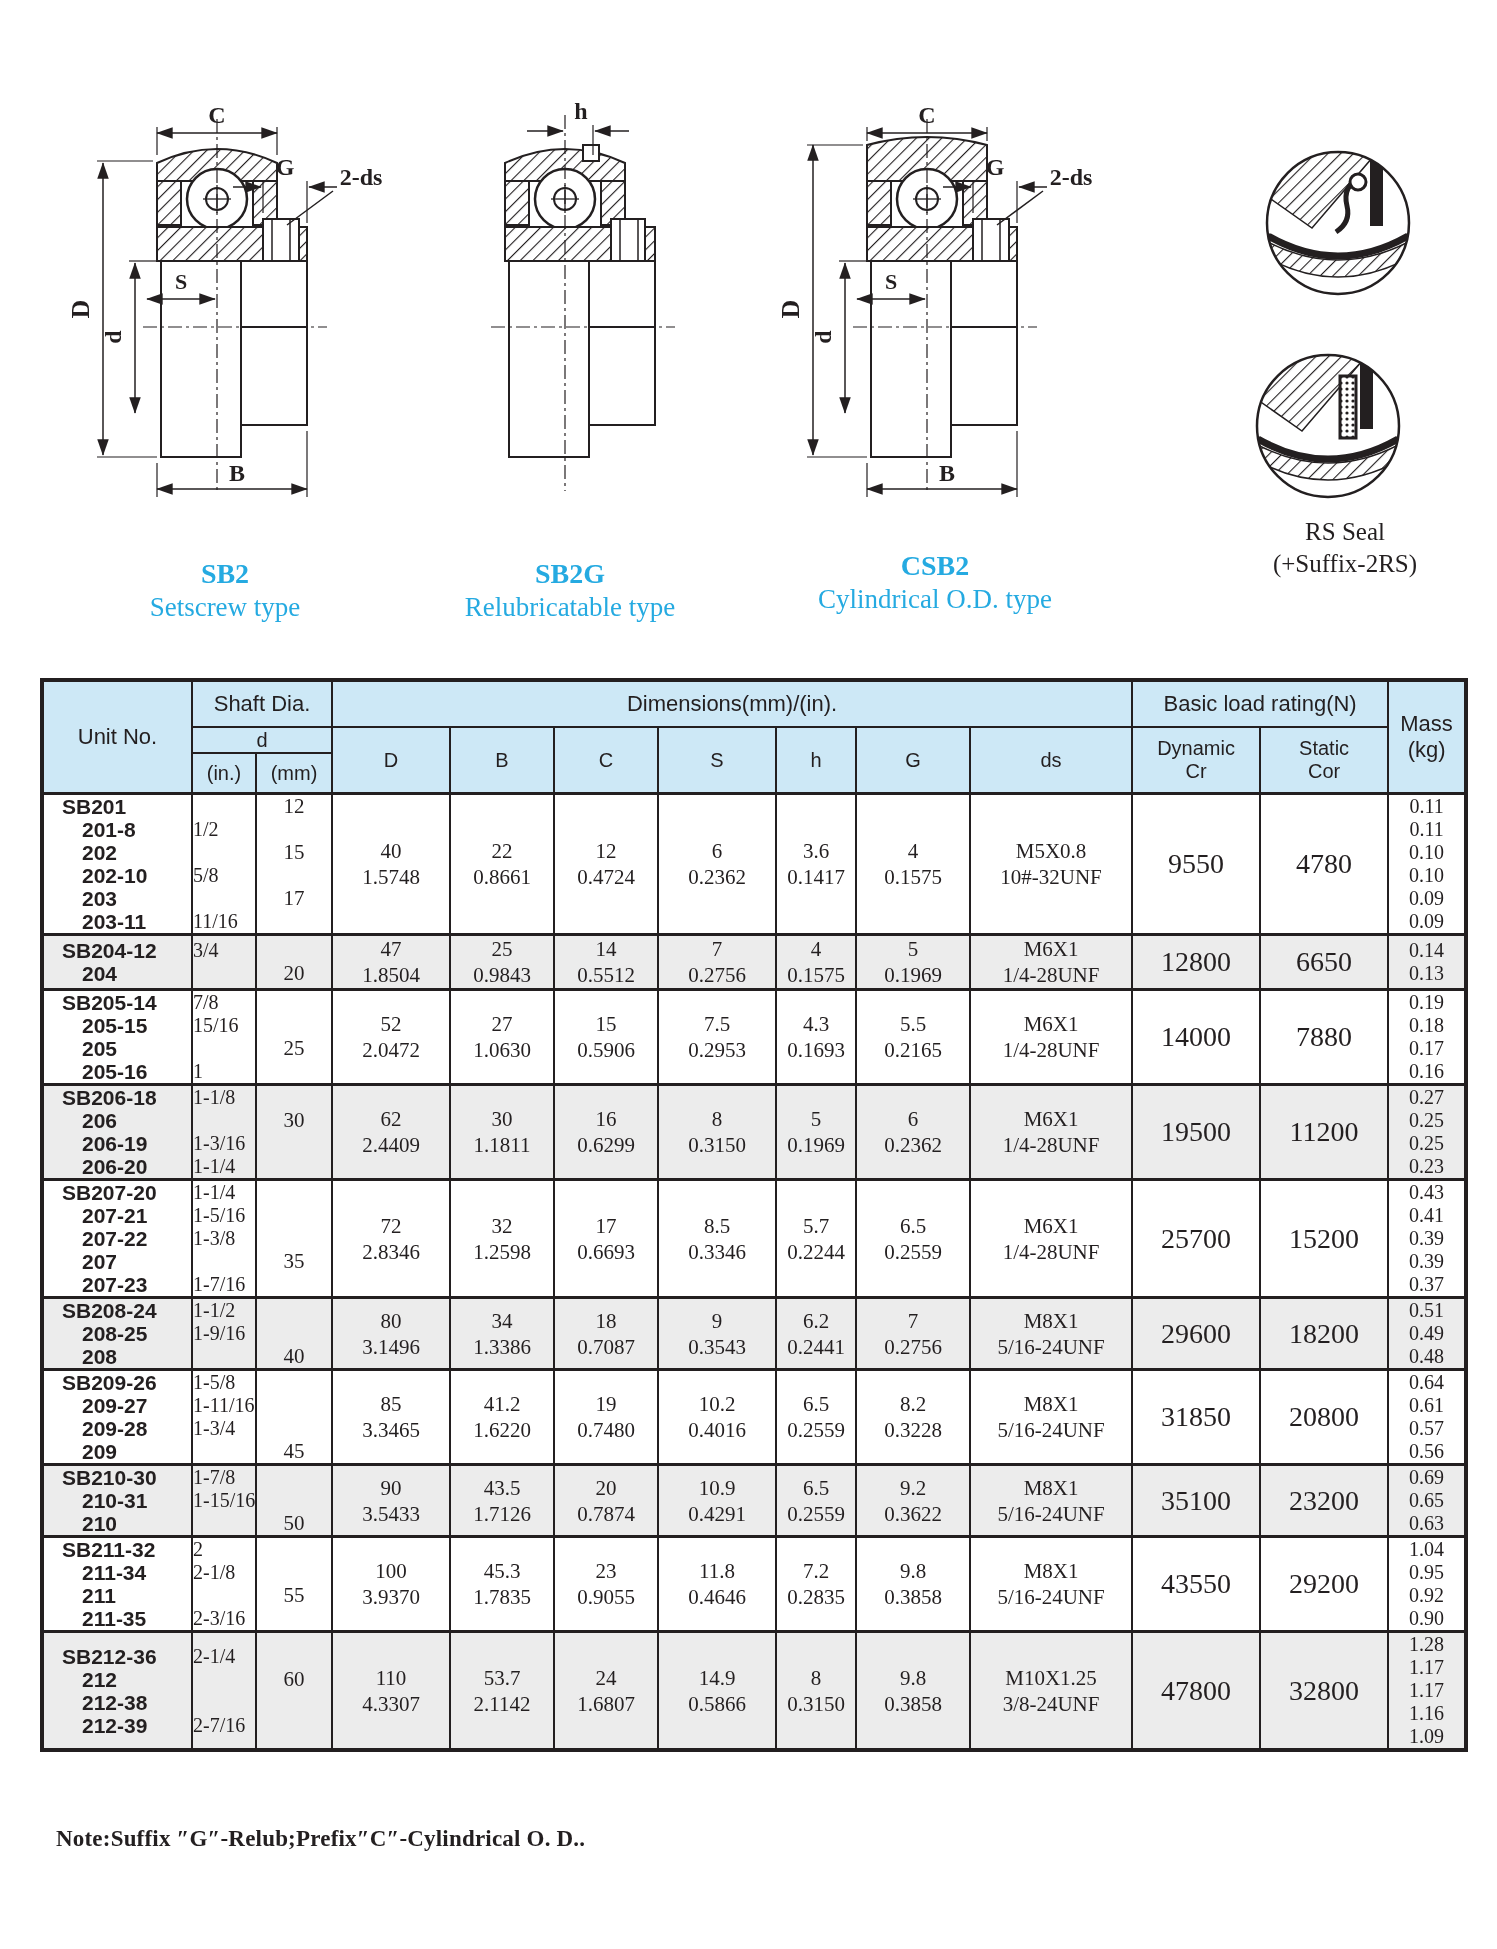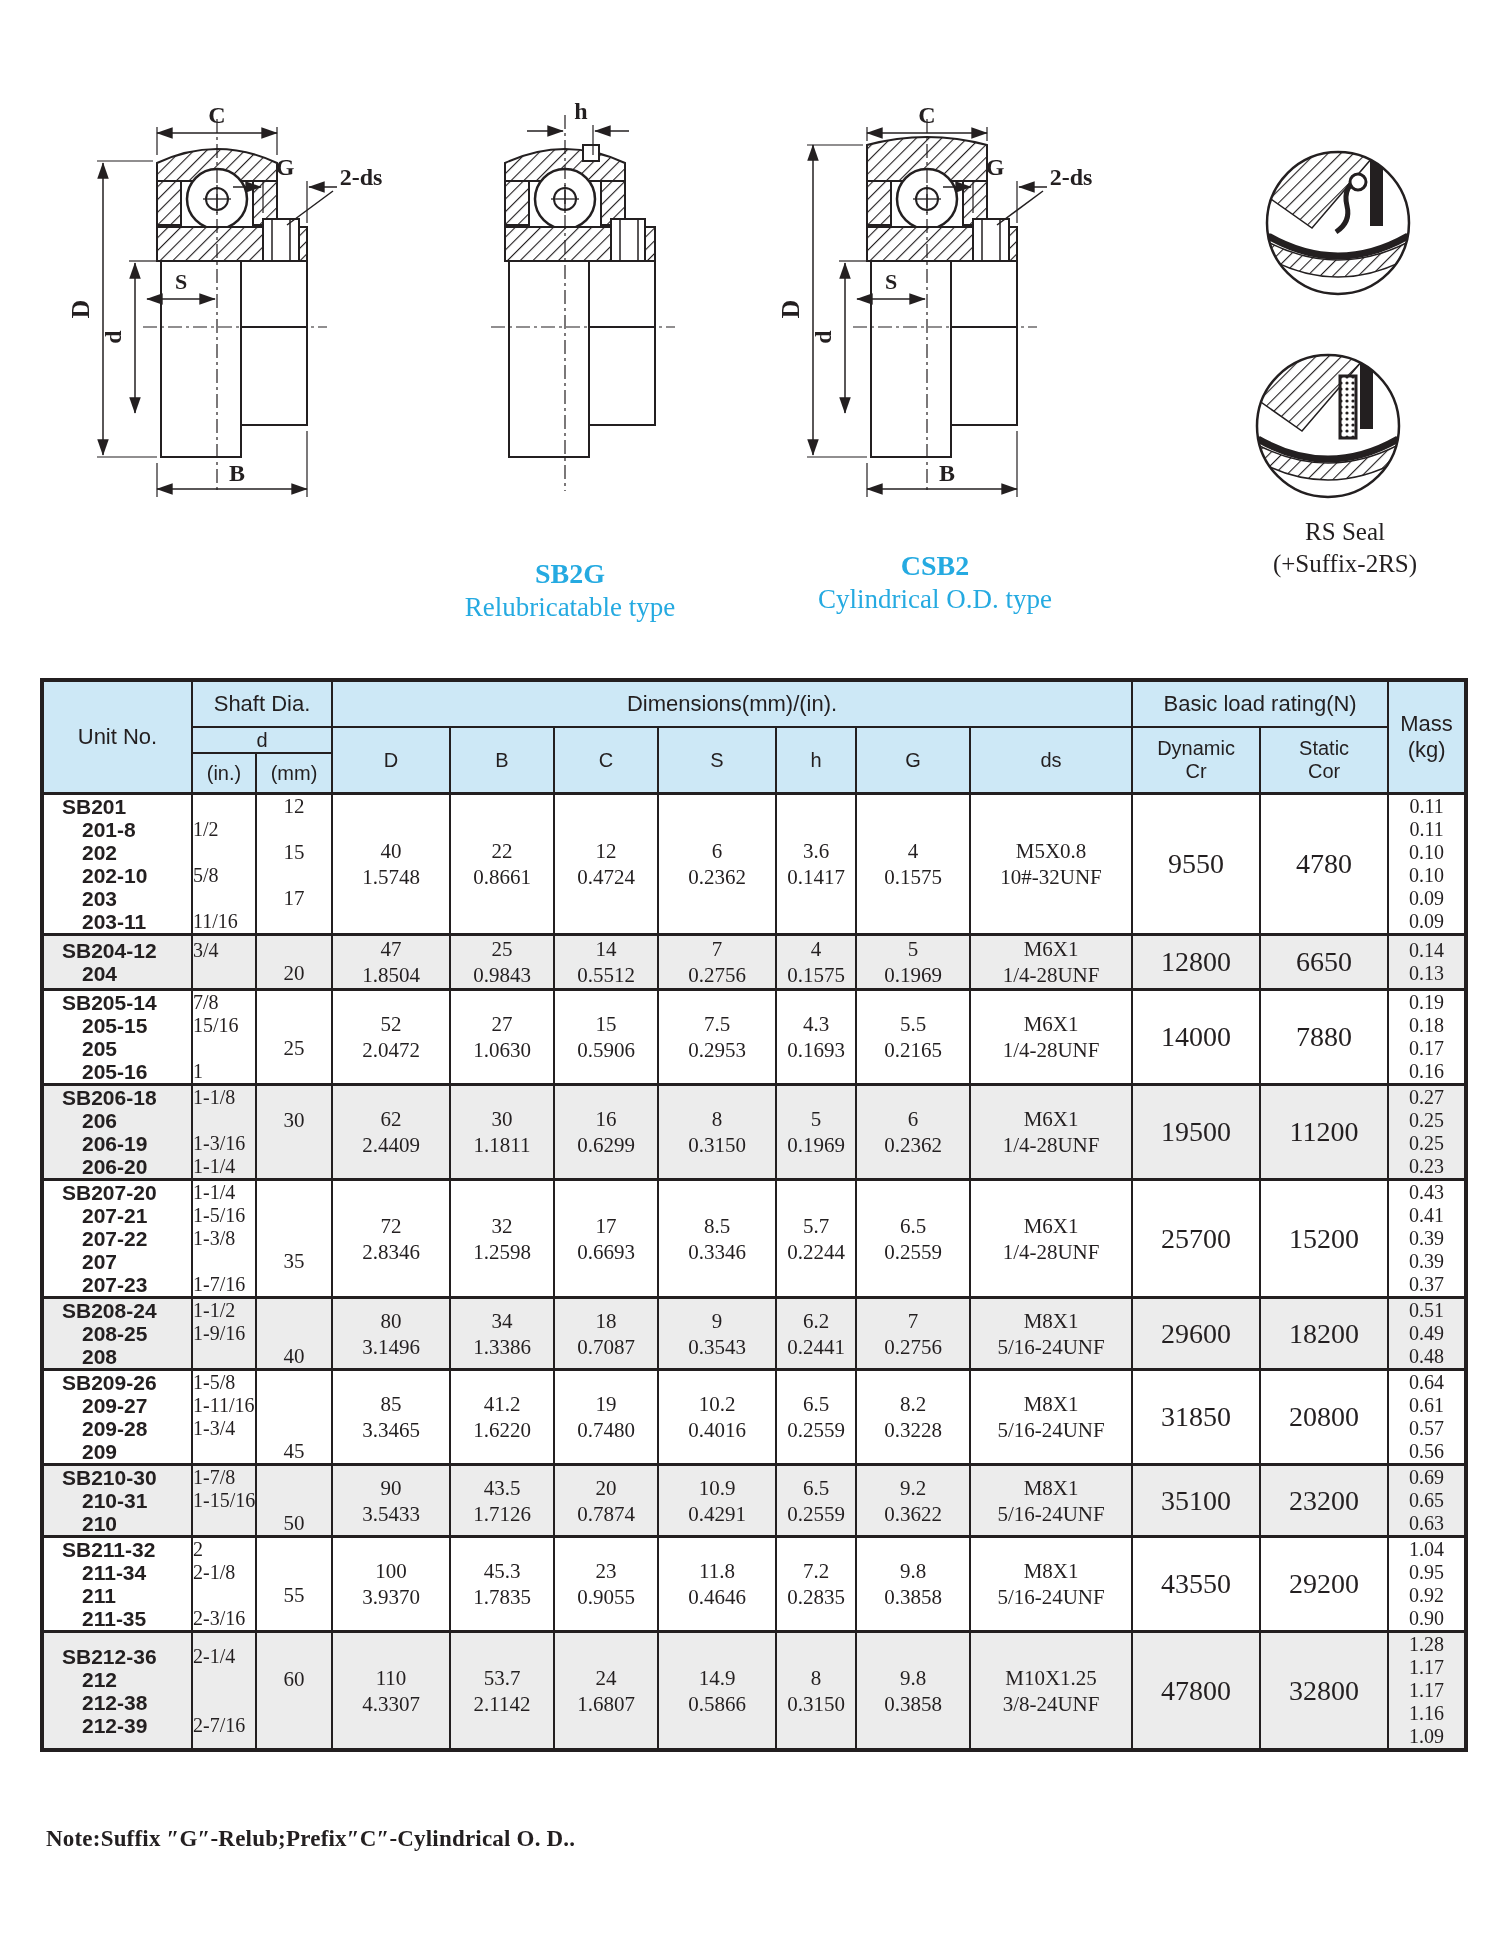--- a/index.html
+++ b/index.html
@@ -30,21 +30,21 @@
   .c-unit{font-family:"Liberation Sans",sans-serif;font-weight:700;font-size:21px;text-align:left;padding:4px 0;}
   .c-unit .ln{padding-left:18px;}
   .c-unit .ln.ind{padding-left:38px;}
   .c-in{font-size:20px;text-align:left;padding:4px 0 4px 5px;}
   .c-mm{font-size:21px;text-align:center;padding:4px 0;}
   .c-dim{font-size:21px;text-align:center;}
   .c-dim .l2{line-height:26px;}
   .c-load{font-size:28px;text-align:center;}
   .c-mass{font-size:20px;text-align:center;padding:2px 0;}
   .c-mass .ln{height:23px;line-height:23px;}
-  .note{position:absolute;left:46px;font-size:23px;font-weight:700;letter-spacing:.2px;text-align:right;}
+  .note{position:absolute;left:56px;font-size:23px;font-weight:700;letter-spacing:.2px;text-align:right;}
 </style>
 </head>
 <body>
 
 <div class="page">
 
   <div class="abs" style="left:0;top:0;width:1497px;height:660px;">
 
     <svg class="abs" style="left:55px;top:85px" width="340" height="430" viewBox="0 0 340 430">
       <defs>
@@ -218,20 +218,24 @@
       <g clip-path="url(#cl2)" stroke="#231f20">
         <path d="M48,265 L110,215 L162,233 L102,303 Z" fill="url(#hS)" stroke-width="1.5"></path>
         <rect x="160" y="221" width="13" height="80" fill="#231f20" stroke-width="0"></rect>
         <path d="M54,315 Q128,355 202,315 L202,331 Q128,373 54,331 Z" fill="url(#hS)" stroke-width="1.5"></path>
         <path d="M58,311 Q128,351 198,311" fill="none" stroke-width="7"></path>
         <rect x="140" y="248" width="16" height="62" fill="url(#xS)" stroke-width="3"></rect>
       </g>
       <circle cx="128" cy="298" r="71" fill="none" stroke="#231f20" stroke-width="2.5"></circle>
     </svg>
 
+    <div class="dlabel" style="left:55px;top:558px;width:340px;">
+      <div class="code">SB2</div>
+      <div class="typ">Setscrew type</div>
+    </div>
     <div class="dlabel" style="left:415px;top:558px;width:310px;">
       <div class="code">SB2G</div>
       <div class="typ">Relubricatable type</div>
     </div>
     <div class="dlabel" style="left:765px;top:550px;width:340px;">
       <div class="code">CSB2</div>
       <div class="typ">Cylindrical O.D. type</div>
     </div>
     <div class="seal-label" style="left:1205px;top:516px;width:280px;">
       <div>RS Seal</div>

